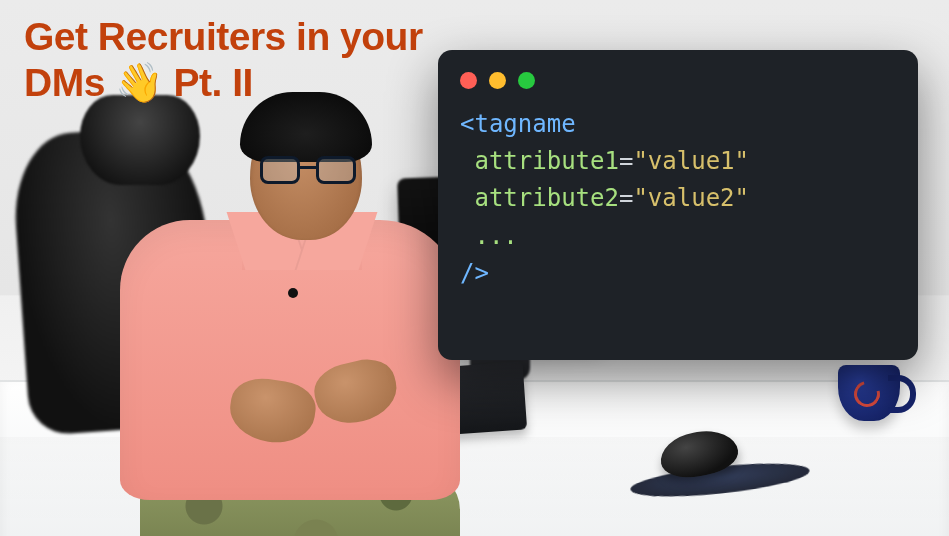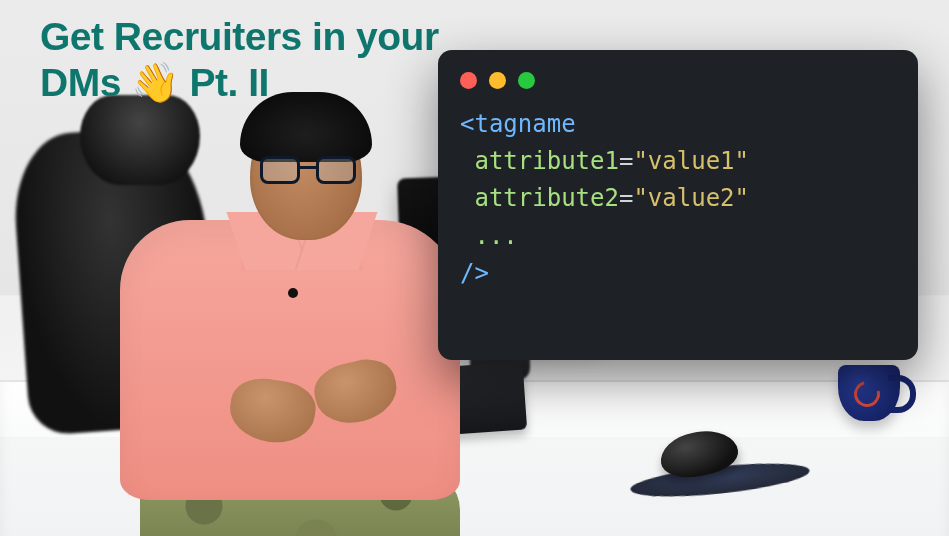--- a/index.html
+++ b/index.html
@@ -208,26 +208,26 @@
 
     
     .lav {
       position:absolute; left:178px; top:188px; width:10px; height:10px;
       background:#111; border-radius:50%;
     }
 
     
     .title {
       position: absolute;
-      left: 40px; top: 14px;
+      left: 24px; top: 14px;
       width: 480px;
       font-weight: 800;
       font-size: 39px;
       line-height: 1.18;
-      color: #0f766e;
+      color: #c2410c;
       letter-spacing: -0.5px;
     }
     .emoji { font-weight: 400; }
 
     
     .code-panel {
       position: absolute;
       left: 438px; top: 50px;
       width: 480px; height: 310px;
       background: #1e2227;

